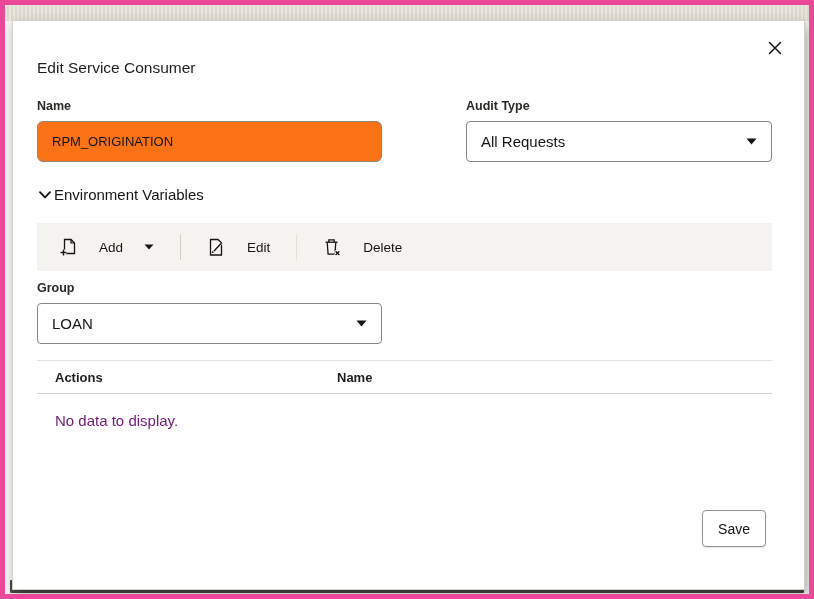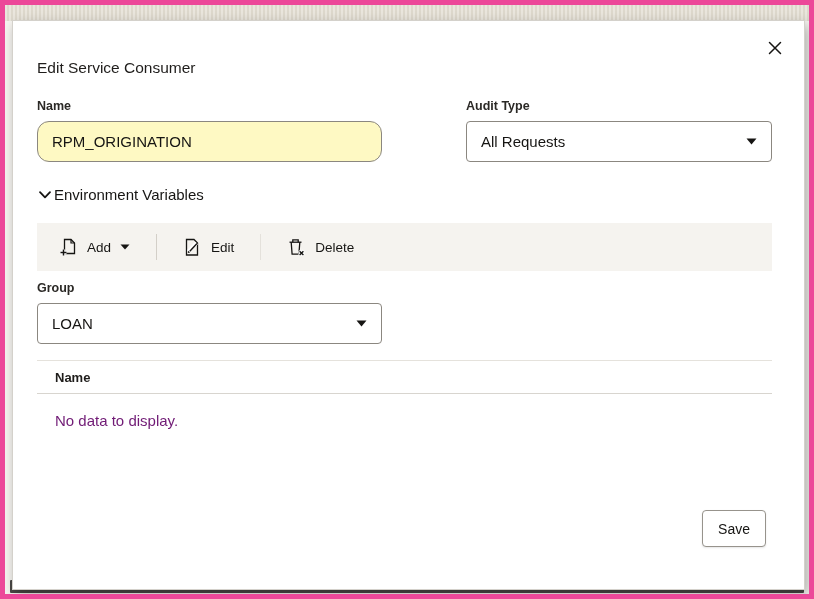--- a/index.html
+++ b/index.html
@@ -34,42 +34,42 @@
   .title { font-size:15.5px; font-weight:400; color:#1f1d1b; }
 
   .fields-row { display:flex; margin-top:22px; }
   .field label, .group-field label {
     display:block; font-size:12.5px; font-weight:700; color:#2b2926; margin-bottom:8px;
   }
   .name-field { width:345px; }
   .audit-field { width:306px; margin-left:auto; }
 
   .text-input {
-    width:100%; height:41px; border:1px solid #8b8780; border-radius:12px;
-    padding:0 14px; font-size:15px; font-family:inherit; color:#161513; background:#fef9c3;
+    width:100%; height:41px; border:1px solid #8b8780; border-radius:6px;
+    padding:0 14px; font-size:13px; font-family:inherit; color:#161513; background:#f97316;
   }
   .select {
     height:41px; border:1px solid #8b8780; border-radius:4px; background:#fff;
     display:flex; align-items:center; justify-content:space-between;
     padding:0 14px; font-size:15px; cursor:pointer;
   }
   .select .caret { display:flex; align-items:center; margin-left:12px; }
 
   .section-toggle {
     display:flex; align-items:center; gap:1px; margin-top:24px;
     font-size:15px; cursor:pointer;
   }
   .section-toggle .chev { display:flex; align-items:center; }
 
   .toolbar {
     margin-top:20px; height:48px; background:#f5f3ef;
     display:flex; align-items:center; padding:0 8px;
   }
   .tb-btn {
-    display:inline-flex; align-items:center; gap:9px; height:36px;
+    display:inline-flex; align-items:center; gap:21px; height:36px;
     background:none; border:none; cursor:pointer; padding:0 14px;
     font-family:inherit; font-size:13.5px; color:#161513;
   }
   .tb-btn .icon { display:flex; align-items:center; }
   .tb-divider { width:1px; height:26px; background:#d3cfc8; margin:0 12px; }
   .tb-divider.light { background:#e4e1db; }
 
   .group-field { margin-top:10px; width:345px; }
 
   .table-header {
@@ -188,20 +188,21 @@
         <span>LOAN</span>
         <span class="caret">
           <svg width="11" height="7" viewBox="0 0 11 7">
               <path d="M0.5 0.5 L10.5 0.5 L5.5 6.5 Z" fill="#161513"></path>
             </svg>
         </span>
       </div>
     </div>
 
     <div class="table-header">
+      <div class="th">Actions</div>
       <div class="th">Name</div>
     </div>
 
     <div class="empty">No data to display.</div>
 
     <button class="save-btn">Save</button>
 
   </div>
 </div>
 

